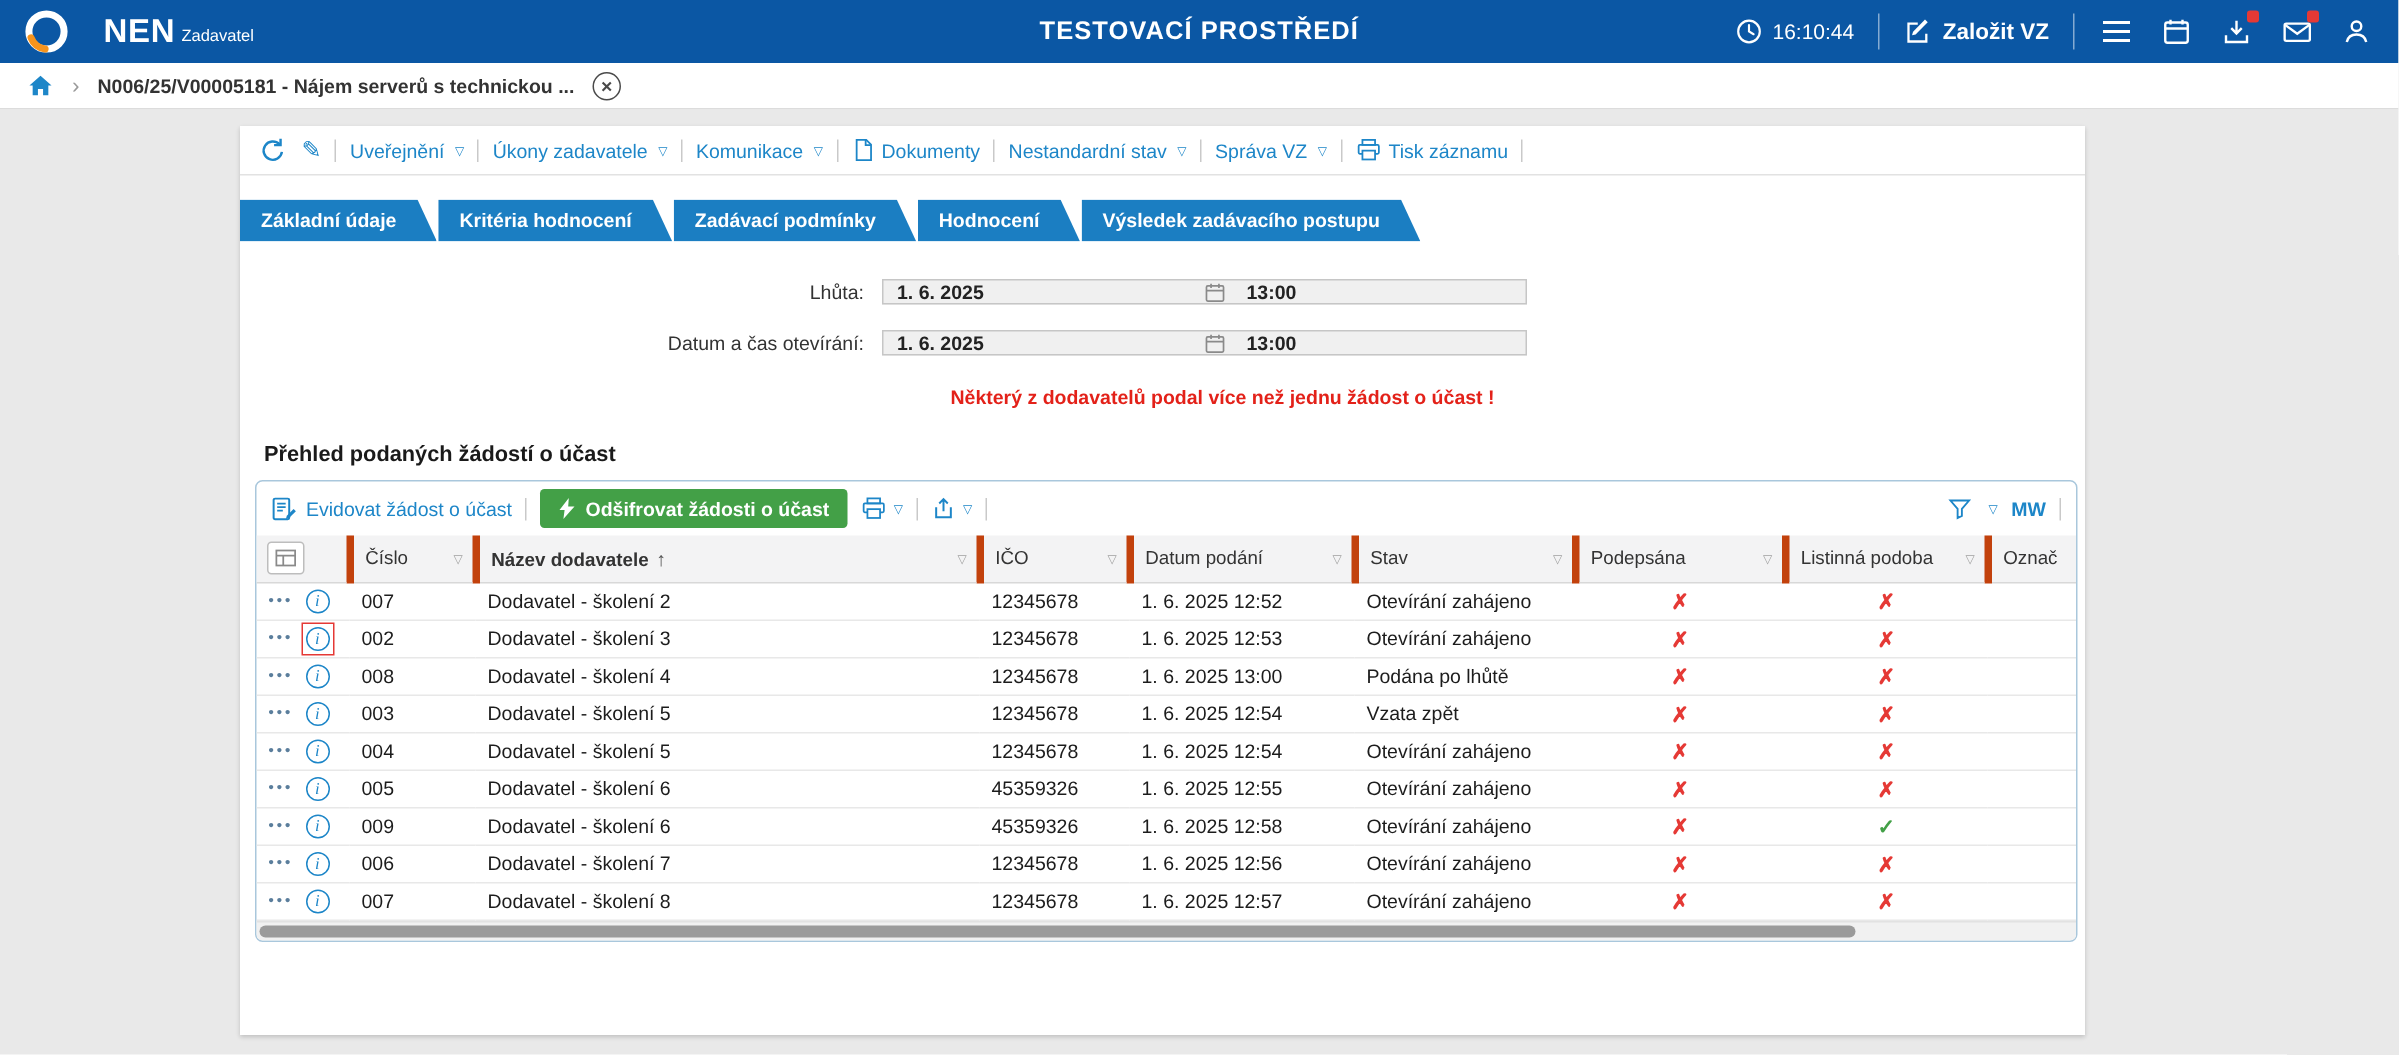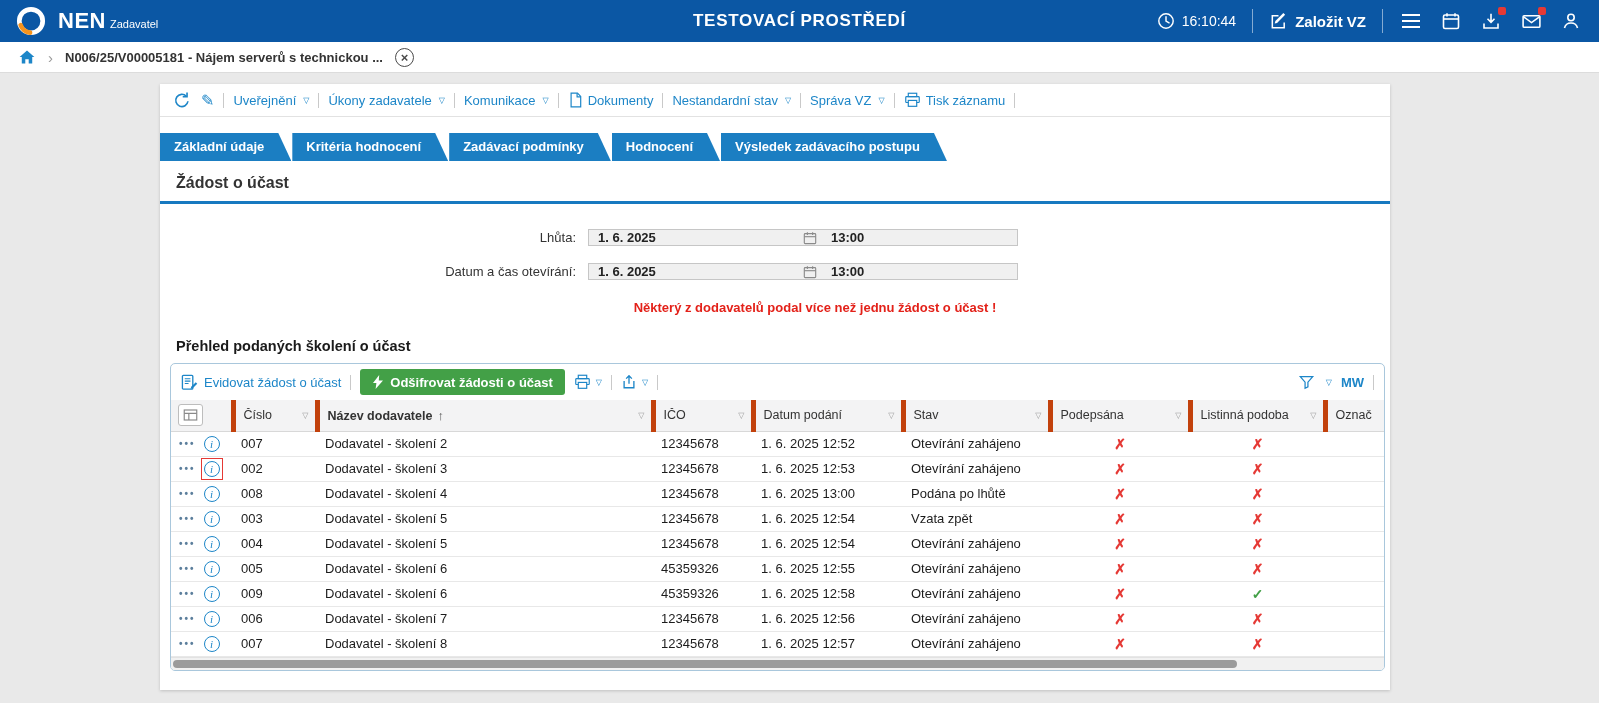--- a/index.html
+++ b/index.html
@@ -2,21 +2,21 @@
 <html><head>
 <meta charset="utf-8">
 <style>
   * { margin:0; padding:0; box-sizing:border-box; }
   html,body { width:1599px; height:703px; }
   body { font-family:"Liberation Sans", sans-serif; background:#e9e9e9; overflow:hidden; position:relative; color:#222; }
   svg { display:block; }
 
   
   .topbar { height:42px; background:#0b57a4; display:flex; align-items:center; padding:0 16px; color:#fff; position:relative; }
-  .brand { display:flex; align-items:center; gap:12px; cursor:pointer; }
+  .brand { display:flex; align-items:center; gap:23px; cursor:pointer; }
   .brand-text { display:flex; align-items:flex-end; gap:4px; }
   .brand-name { font-size:22px; font-weight:bold; letter-spacing:.5px; line-height:.85; }
   .brand-sub { font-size:11px; }
   .topbar-title { position:absolute; left:50%; transform:translateX(-50%); font-size:17px; font-weight:bold; letter-spacing:.7px; }
   .topbar-right { margin-left:auto; display:flex; align-items:center; gap:16px; }
   .clockwrap { display:flex; align-items:center; gap:7px; font-size:14px; }
   .tb-div { width:1px; height:24px; background:rgba(255,255,255,.5); }
   .zalozit { display:flex; align-items:center; gap:7px; font-size:15px; font-weight:bold; color:#fff; background:none; border:none; cursor:pointer; font-family:inherit; }
   .tb-icon { width:24px; height:24px; display:flex; align-items:center; justify-content:center; position:relative; cursor:pointer; }
   .menu-bars { width:18px; height:2px; background:#fff; box-shadow:0 -6px 0 #fff, 0 6px 0 #fff; }
@@ -231,21 +231,20 @@
   </div>
 
   <nav class="tabs">
     <div class="tab">Základní údaje</div>
     <div class="tab">Kritéria hodnocení</div>
     <div class="tab">Zadávací podmínky</div>
     <div class="tab">Hodnocení</div>
     <div class="tab">Výsledek zadávacího postupu</div>
   </nav>
 
-  <div class="sec-head">Žádost o účast</div>
 
   <div class="form">
     <div class="frow">
       <div class="flabel">Lhůta:</div>
       <div class="ffield">
         <span class="fdate">1. 6. 2025</span>
         <span class="fcal">
           <svg width="14" height="14" viewBox="0 0 16 16">
               <rect x="1.5" y="3" width="13" height="11.5" rx="1" fill="none" stroke="#8a8a8a" stroke-width="1.3"></rect>
               <path d="M1.5 6.5h13" stroke="#8a8a8a" stroke-width="1.3"></path>
@@ -266,21 +265,21 @@
               <path d="M5 1.3v3.2M11 1.3v3.2" stroke="#8a8a8a" stroke-width="1.3"></path>
             </svg>
         </span>
         <span class="ftime">13:00</span>
       </div>
     </div>
   </div>
 
   <div class="warning">Některý z dodavatelů podal více než jednu žádost o účast !</div>
 
-  <div class="gtitle">Přehled podaných školení o účast</div>
+  <div class="gtitle">Přehled podaných žádostí o účast</div>
 
   <div class="panel">
     <div class="gtb">
       <span class="glink">
         <span>
           <svg width="17" height="17" viewBox="0 0 18 18">
               <rect x="1.5" y="1.5" width="11" height="14.5" rx="1" fill="none" stroke="#1d86c8" stroke-width="1.4"></rect>
               <path d="M4 5h6M4 7.5h6M4 10h4" stroke="#1d86c8" stroke-width="1.2"></path>
               <path d="M10.8 13.6 15.6 8.8l1.6 1.6-4.8 4.8-2.2.6z" fill="#1d86c8"></path>
             </svg>

